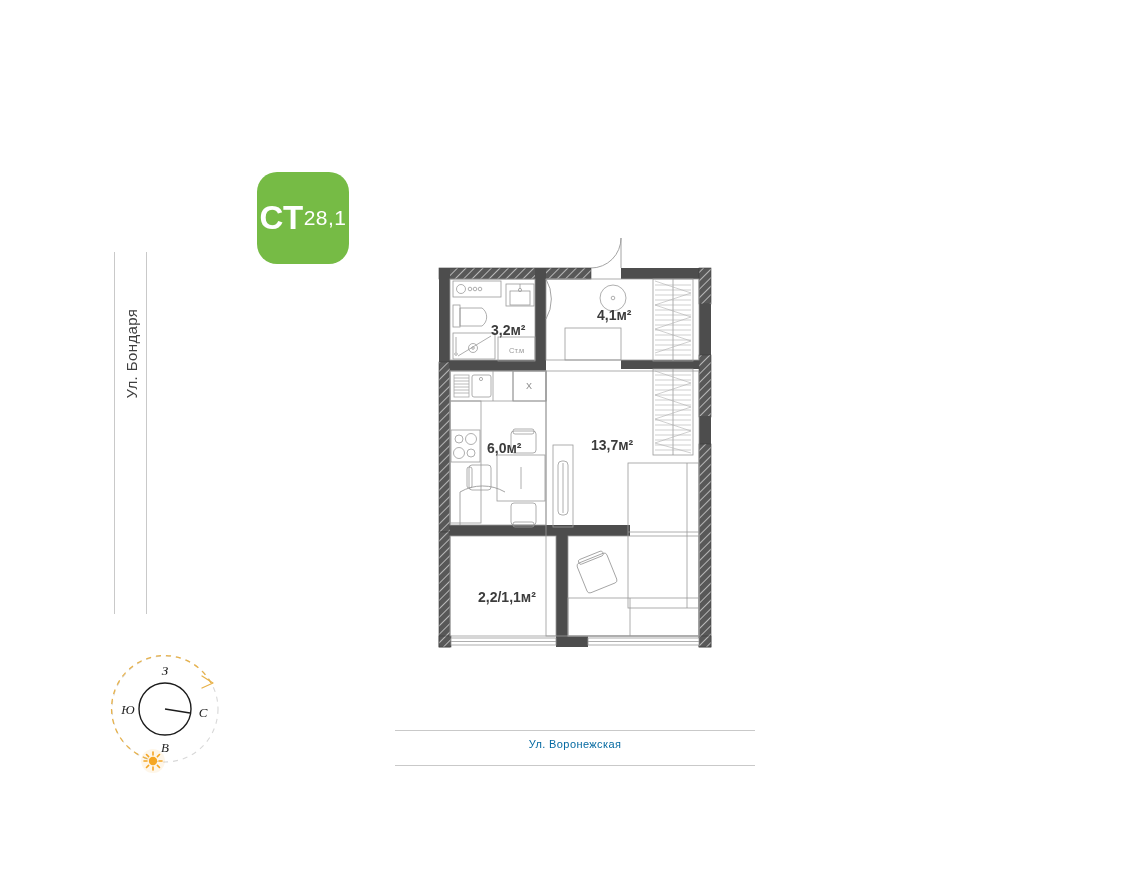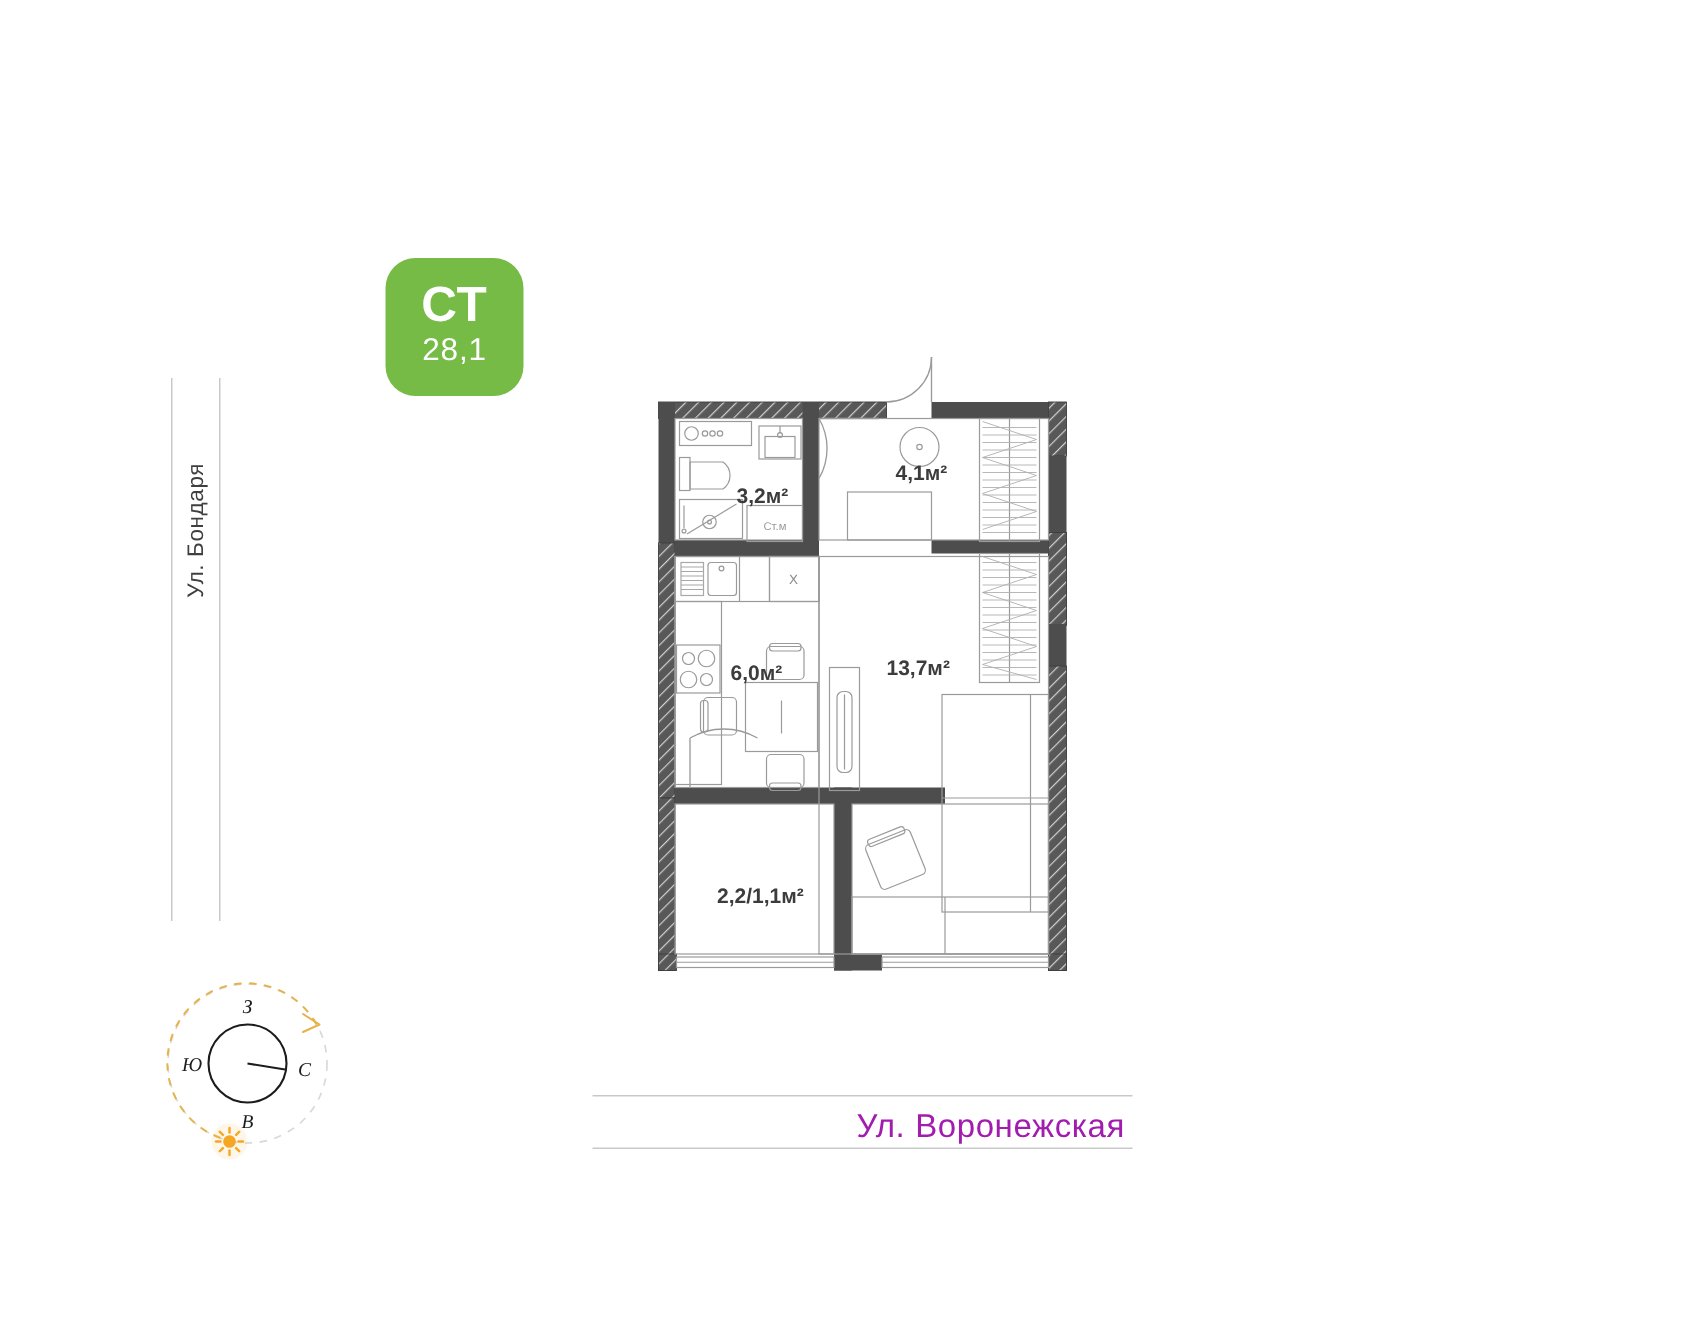--- a/index.html
+++ b/index.html
@@ -1,33 +1,33 @@
 <!DOCTYPE html>
 <html><head>
 <meta charset="utf-8">
 <style>
   html,body{margin:0;padding:0;background:#ffffff;}
   body{width:1121px;height:880px;position:relative;overflow:hidden;
        font-family:"Liberation Sans","DejaVu Sans",sans-serif;}
 
   
   #type-badge{position:absolute;left:257px;top:172px;width:92px;height:92px;
-      border-radius:20px;background:#76bb45;display:flex;flex-direction:column;
+      border-radius:20px;background:#76bb45;display:flex;flex-direction:row;
       align-items:center;justify-content:center;color:#ffffff;}
   #type-badge .t-code{font-size:33px;font-weight:700;line-height:32px;letter-spacing:.5px;}
   #type-badge .t-area{font-size:21px;font-weight:400;line-height:30px;letter-spacing:.5px;}
 
   
   .street-v-line{position:absolute;width:1px;background:#c9c9c9;}
   .street-h-line{position:absolute;height:1px;background:#c9c9c9;}
   #street-left-label{position:absolute;left:101px;top:360px;width:60px;
       transform:rotate(-90deg);transform-origin:center center;
       text-align:center;font-size:15px;color:#3f3f3f;letter-spacing:.4px;white-space:nowrap;}
-  #street-bottom-label{position:absolute;left:400px;top:738px;width:350px;text-align:right;
-      font-size:22px;color:#a21caf;letter-spacing:.4px;}
+  #street-bottom-label{position:absolute;left:400px;top:738px;width:350px;text-align:center;
+      font-size:11px;color:#0369a1;letter-spacing:.4px;}
 
   
   #compass{position:absolute;left:103px;top:643px;width:125px;height:140px;}
 
   
   #plan{position:absolute;left:425px;top:215px;width:300px;height:445px;}
 </style>
 </head>
 <body>
 

